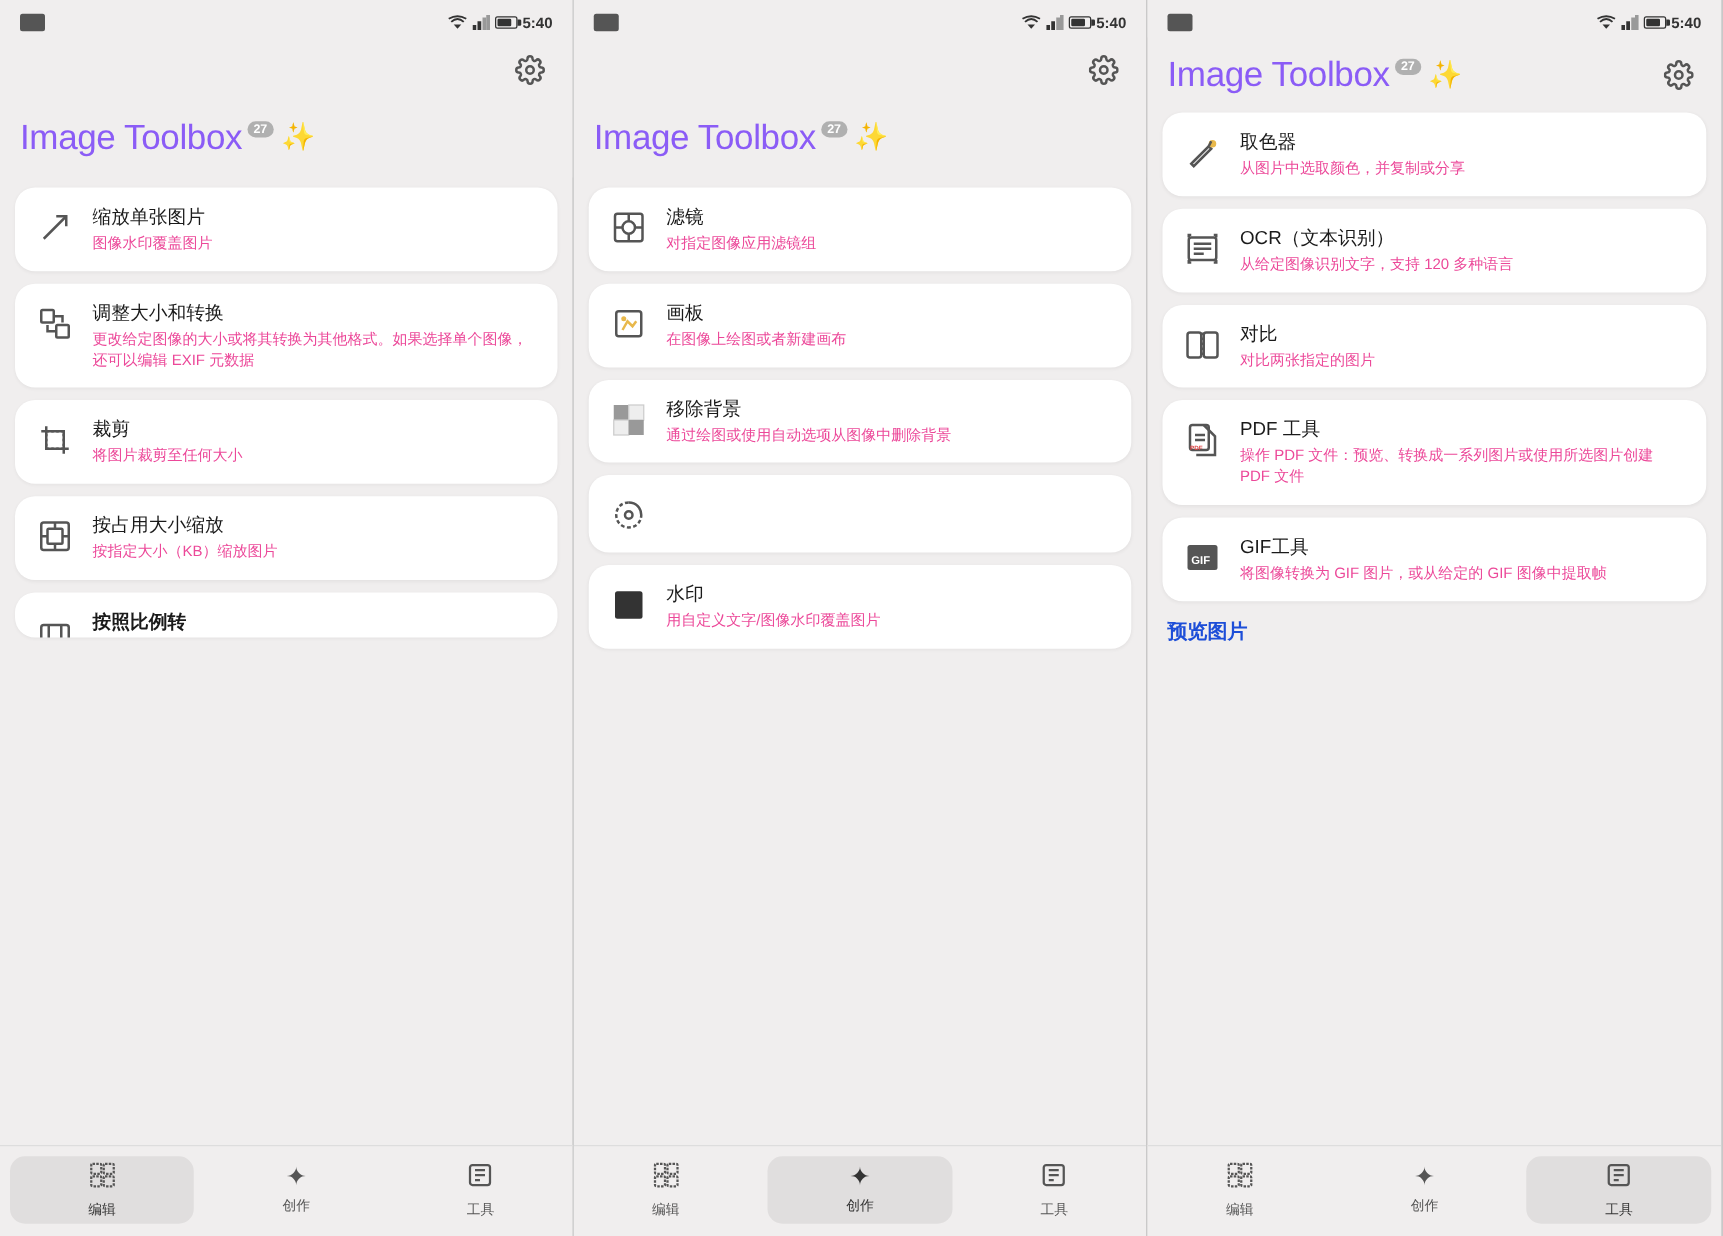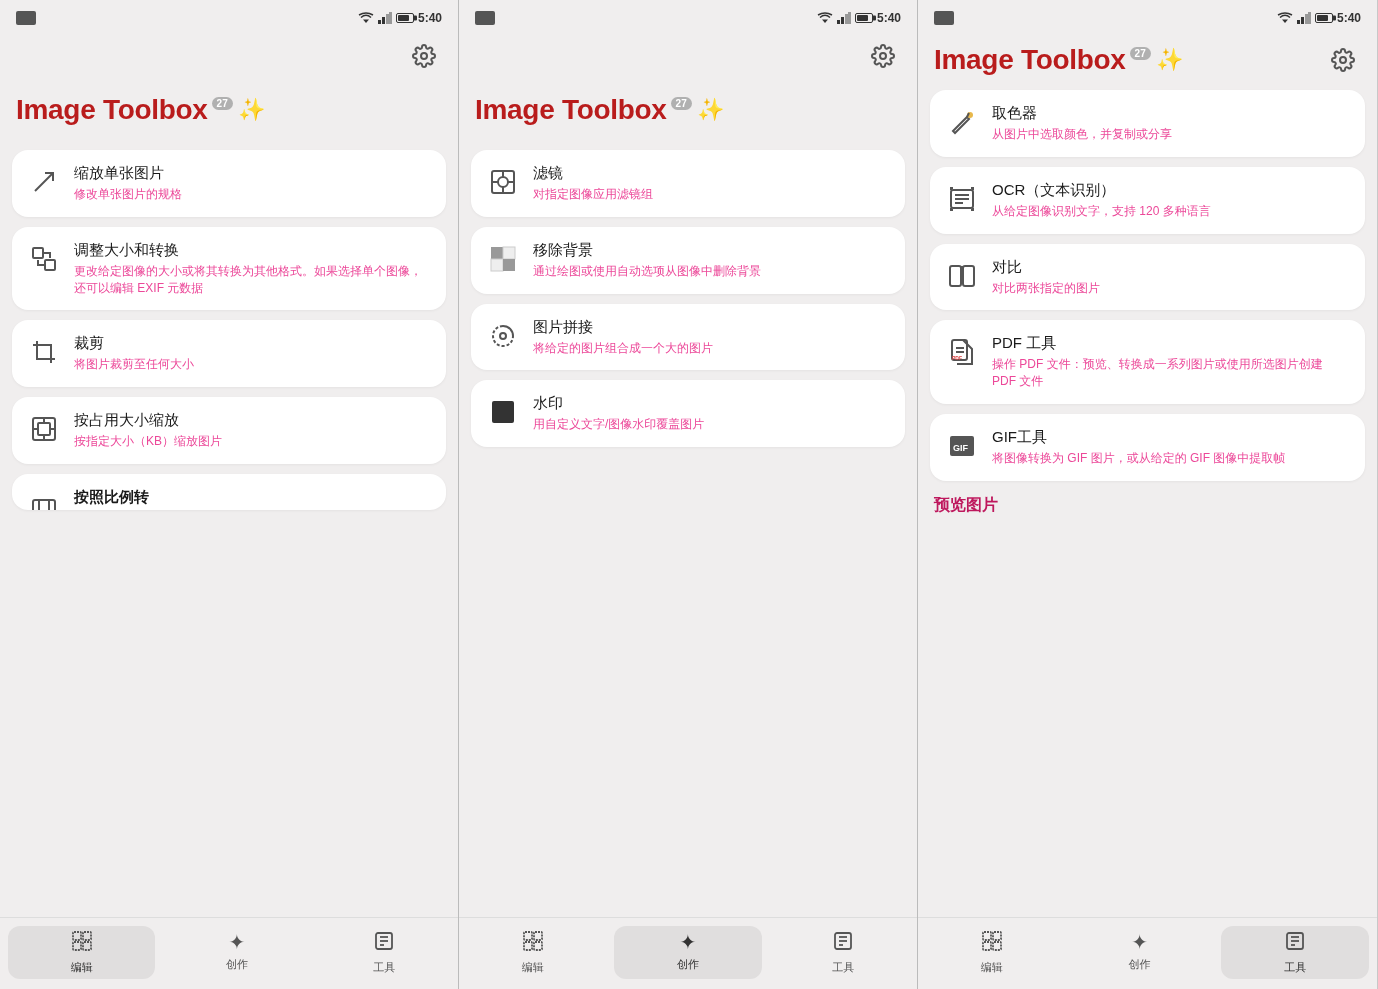--- a/index.html
+++ b/index.html
@@ -84,22 +84,22 @@
       padding: 12px 16px 16px 16px;
       background: #f0eeee;
     }
     .title-row {
       display: flex;
       align-items: center;
       gap: 6px;
     }
     .app-title {
       font-size: 28px;
-      font-weight: 700;
-      color: #b91c1c;
+      font-weight: 400;
+      color: #8b5cf6;
       letter-spacing: -0.3px;
     }
     .badge-27 {
       background: #b0b0b0;
       color: #fff;
       font-size: 10px;
       font-weight: 700;
       border-radius: 8px;
       padding: 1px 5px;
       margin-left: -2px;
@@ -150,21 +150,21 @@
     .tool-desc {
       font-size: 12px;
       color: #ec4899;
       line-height: 1.4;
     }
 
     
     .section-label {
       font-size: 16px;
       font-weight: 600;
-      color: #be185d;
+      color: #1d4ed8;
       padding: 4px 4px 0 4px;
     }
 
     
     .bottom-nav {
       display: flex;
       background: #f0eeee;
       padding: 8px 0 10px 0;
       border-top: 1px solid #ddd;
     }
@@ -258,21 +258,21 @@
 
       <div class="tool-card">
         <div class="tool-icon-wrap">
           <svg viewBox="0 0 28 28" fill="none" stroke="#555" stroke-width="2">
             <line x1="5" y1="23" x2="23" y2="5"></line>
             <polyline points="15,5 23,5 23,13"></polyline>
           </svg>
         </div>
         <div class="tool-text">
           <div class="tool-name">缩放单张图片</div>
-          <div class="tool-desc">修改单张图片的规格</div>
+          <div class="tool-desc">图像水印覆盖图片</div>
         </div>
       </div>
 
       <div class="tool-card">
         <div class="tool-icon-wrap">
           <svg viewBox="0 0 28 28" fill="none" stroke="#555" stroke-width="2">
             <rect x="3" y="3" width="10" height="10" rx="1"></rect>
             <rect x="15" y="15" width="10" height="10" rx="1"></rect>
             <path d="M13 8 H20 V13"></path>
             <path d="M15 20 H8 V15"></path>
@@ -411,20 +411,33 @@
             <line x1="3" y1="14" x2="9" y2="14"></line>
             <line x1="19" y1="14" x2="25" y2="14"></line>
           </svg>
         </div>
         <div class="tool-text">
           <div class="tool-name">滤镜</div>
           <div class="tool-desc">对指定图像应用滤镜组</div>
         </div>
       </div>
 
+      <div class="tool-card">
+        <div class="tool-icon-wrap">
+          <svg viewBox="0 0 28 28" fill="none" stroke="#555" stroke-width="2">
+            <rect x="4" y="4" width="20" height="20" rx="2"></rect>
+            <path d="M9 19 L13 12 L17 16 L20 12" stroke="#e8b84b" stroke-width="2" fill="none"></path>
+            <circle cx="10" cy="10" r="2" fill="#e8b84b" stroke="none"></circle>
+          </svg>
+        </div>
+        <div class="tool-text">
+          <div class="tool-name">画板</div>
+          <div class="tool-desc">在图像上绘图或者新建画布</div>
+        </div>
+      </div>
 
       <div class="tool-card">
         <div class="tool-icon-wrap">
           <svg viewBox="0 0 28 28" fill="none">
             <rect x="2" y="2" width="12" height="12" fill="#999"></rect>
             <rect x="14" y="2" width="12" height="12" fill="#eee" stroke="#ccc"></rect>
             <rect x="2" y="14" width="12" height="12" fill="#eee" stroke="#ccc"></rect>
             <rect x="14" y="14" width="12" height="12" fill="#999"></rect>
           </svg>
         </div>
@@ -434,24 +447,20 @@
         </div>
       </div>
 
       <div class="tool-card">
         <div class="tool-icon-wrap">
           <svg viewBox="0 0 28 28" fill="none" stroke="#555" stroke-width="2">
             <path d="M14 4 C8 4 4 8.5 4 14 C4 19.5 8 24 14 24 C20 24 24 19.5 24 14" stroke-dasharray="3 2"></path>
             <path d="M14 4 C20 4 24 8.5 24 14"></path>
             <circle cx="14" cy="14" r="3"></circle>
           </svg>
-        </div>
-        <div class="tool-text">
-          <div class="tool-name">图片拼接</div>
-          <div class="tool-desc">将给定的图片组合成一个大的图片</div>
         </div>
       </div>
 
       <div class="tool-card">
         <div class="tool-icon-wrap">
           <svg viewBox="0 0 28 28" fill="none">
             <rect x="3" y="3" width="22" height="22" rx="2" fill="#333"></rect>
           </svg>
         </div>
         <div class="tool-text">

